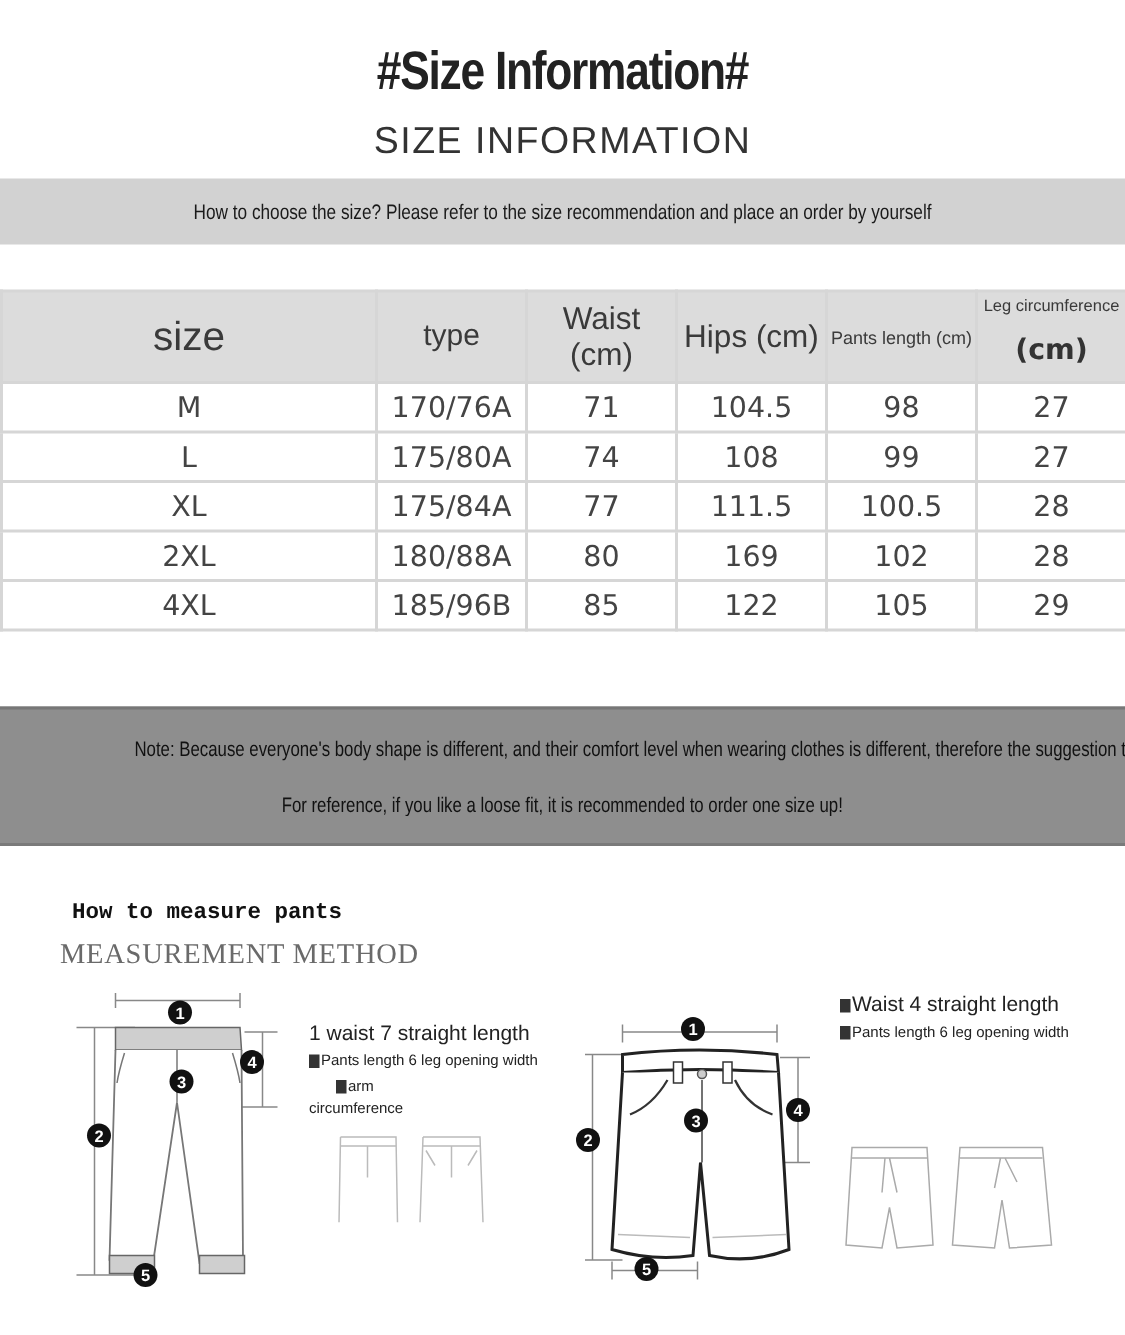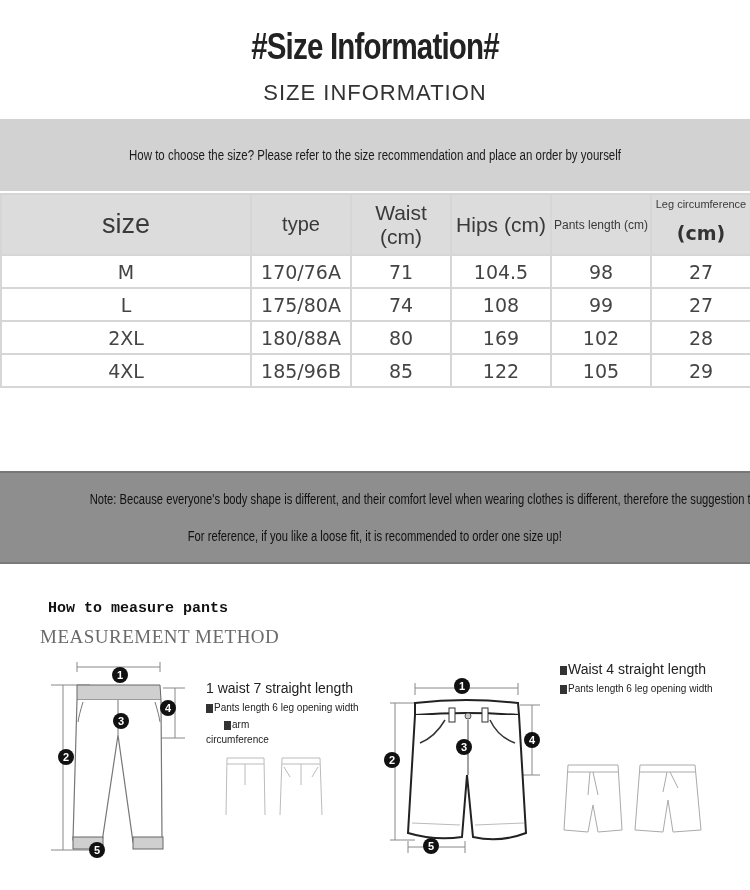--- a/index.html
+++ b/index.html
@@ -6,24 +6,24 @@
   html, body { width: 750px; height: 890px; background: #ffffff; overflow: hidden; }
   body { font-family: "Liberation Sans", sans-serif; color: #222; position: relative; }
 
   .title {
     position: absolute; left: 0; top: 26px; width: 750px; text-align: center;
     font-family: "Liberation Sans", sans-serif; font-weight: bold; font-size: 36px;
     letter-spacing: -1px; color: #222; transform: scaleX(0.82); transform-origin: center;
   }
   .subtitle {
     position: absolute; left: 0; top: 80px; width: 750px; text-align: center;
-    font-family: "Liberation Sans", sans-serif; font-size: 22px; letter-spacing: 1px; color: #333;
+    font-family: "Liberation Sans", sans-serif; font-size: 25px; letter-spacing: 1px; color: #333;
   }
   .band-top {
-    position: absolute; left: 0; top: 119px; width: 750px; height: 72px; background: #d2d2d2;
+    position: absolute; left: 0; top: 119px; width: 750px; height: 44px; background: #d2d2d2;
     display: flex; align-items: center; justify-content: center;
   }
   .band-top span {
     font-family: "Liberation Sans", sans-serif; font-size: 14px; color: #1a1a1a;
     transform: scaleX(0.82); display: inline-block; white-space: nowrap;
   }
 
   .size-table {
     position: absolute; left: 0; top: 193px; width: 750px;
     border-collapse: collapse; table-layout: fixed;
@@ -114,20 +114,28 @@
       <td>98</td>
       <td>27</td>
     </tr>
     <tr>
       <td>L</td>
       <td>175/80A</td>
       <td>74</td>
       <td>108</td>
       <td>99</td>
       <td>27</td>
+    </tr>
+    <tr>
+      <td>XL</td>
+      <td>175/84A</td>
+      <td>77</td>
+      <td>111.5</td>
+      <td>100.5</td>
+      <td>28</td>
     </tr>
     <tr>
       <td>2XL</td>
       <td>180/88A</td>
       <td>80</td>
       <td>169</td>
       <td>102</td>
       <td>28</td>
     </tr>
     <tr>

